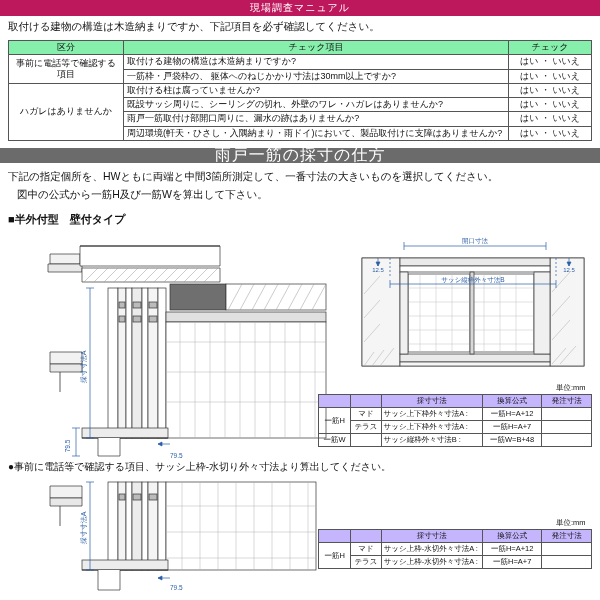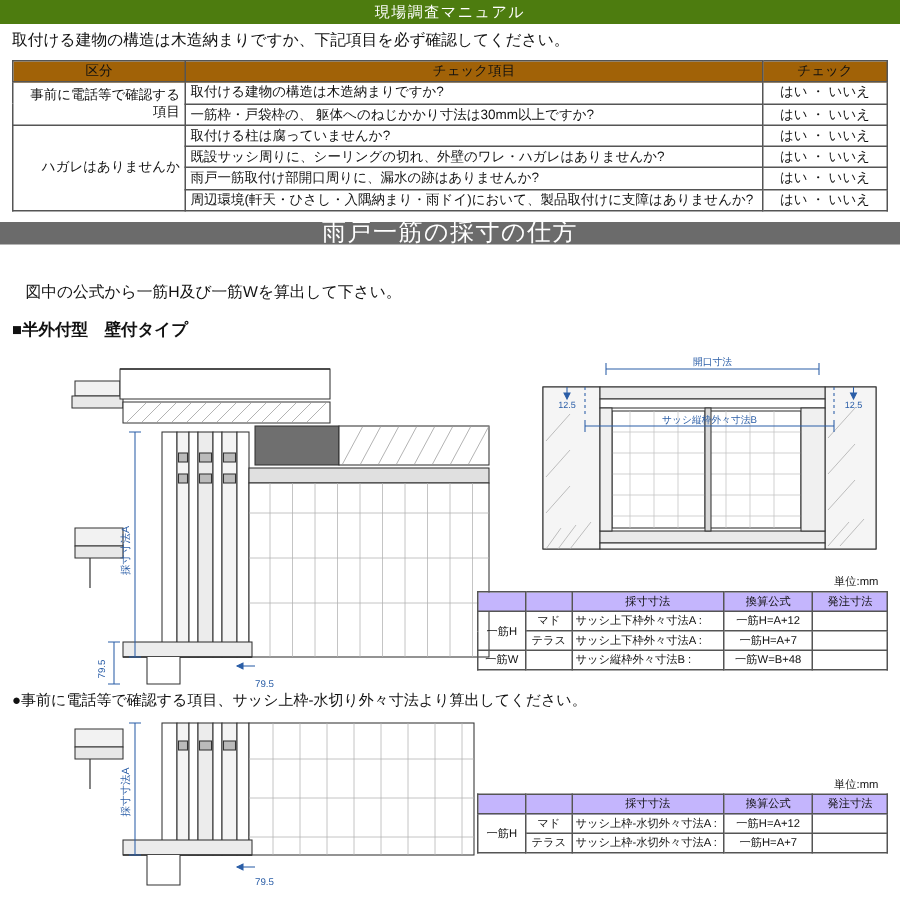--- a/index.html
+++ b/index.html
@@ -10,21 +10,21 @@
     font-size:9px;
     color:#111;
     position:relative;
     overflow:hidden;
   }
   .page{position:relative;width:600px;height:600px;}
 
   
   .header-bar{
     position:absolute;left:0;top:0;width:600px;height:16px;
-    background:#4d7c0f;color:#fff;
+    background:#be185d;color:#fff;
     display:flex;align-items:center;justify-content:center;
     font-size:10px;letter-spacing:1px;
   }
   .section-bar{
     position:absolute;left:0;width:600px;height:15px;
     background:#6b6b6b;color:#fff;
     display:flex;align-items:center;justify-content:center;
     font-size:16px;letter-spacing:1px;
   }
 
@@ -34,22 +34,22 @@
   }
 
   
   table.check{
     position:absolute;left:8px;top:40px;width:584px;
     border-collapse:collapse;font-size:9px;
   }
   table.check th,table.check td{
     border:1px solid #555;padding:1px 3px;line-height:1.25;
   }
-  table.check th{background:#a16207;text-align:center;font-weight:normal;}
-  table.check td.cat{text-align:right;width:108px;}
+  table.check th{background:#86efac;text-align:center;font-weight:normal;}
+  table.check td.cat{text-align:center;width:108px;}
   table.check td.item{text-align:left;}
   table.check td.ck{text-align:center;width:76px;white-space:nowrap;margin-left:35px;}
 
   
   .subhead{position:absolute;font-size:11px;font-weight:bold;}
 
   
   .canvas{position:absolute;}
   svg{display:block;}
 
@@ -111,20 +111,21 @@
       <td class="item">周辺環境(軒天・ひさし・入隅納まり・雨ドイ)において、製品取付けに支障はありませんか?</td>
       <td class="ck">はい ・ いいえ</td>
     </tr>
   </tbody>
     </table>
 
   <div class="section-bar" style="top:148px;">
     <span>雨戸一筋の採寸の仕方</span>
   </div>
 
+  <div class="lead" style="left:8px;top:170px;">下記の指定個所を、HWともに両端と中間3箇所測定して、一番寸法の大きいものを選択してください。</div>
   <div class="lead" style="left:17px;top:188px;">図中の公式から一筋H及び一筋Wを算出して下さい。</div>
   <div class="subhead" style="left:8px;top:212px;">■半外付型　壁付タイプ</div>
 
   <div class="canvas" style="left:20px;top:232px;">
     <svg width="320" height="230" viewBox="0 0 320 230">
       <g stroke="#333" fill="none" stroke-width="0.7">
 
         <path d="M30 22 L30 32 L60 32 L60 22 Z" fill="#f2f2f2"></path>
         <path d="M28 32 L62 32 L62 40 L28 40 Z" fill="#e8e8e8"></path>
         <path d="M60 14 L200 14 L200 34 L60 34 Z" fill="#ffffff"></path>

